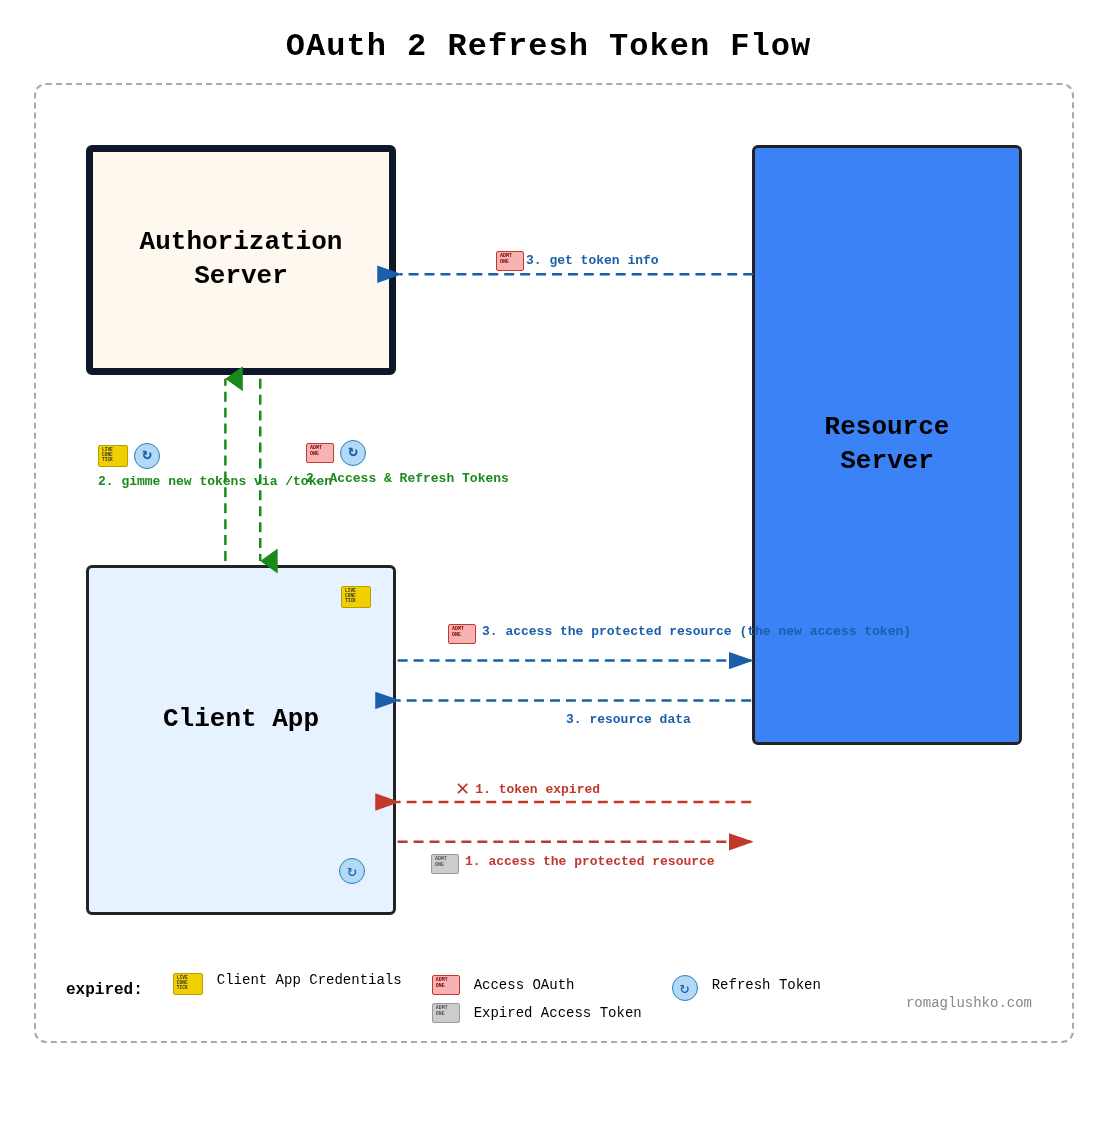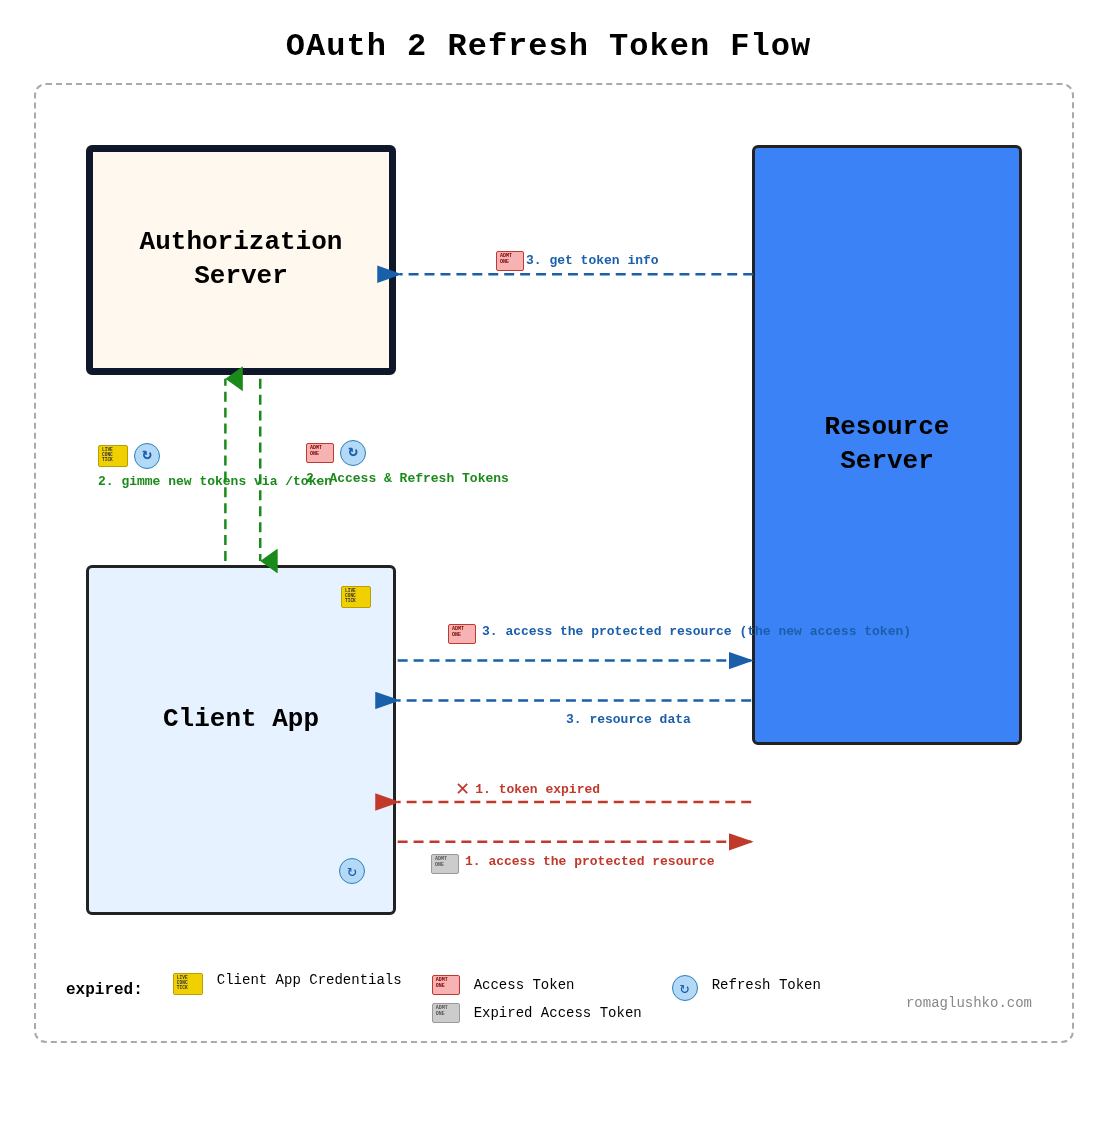--- a/index.html
+++ b/index.html
@@ -332,21 +332,21 @@
   <div class="legend">
     <span style="font-size:16px; font-weight:bold; margin-top: 10px;">expired:</span>
     <div class="legend-item" style="align-items: flex-start; ">
       <span class="icon-ticket-yellow" style="margin-top:2px;">LIVE<br>CONC<br>TICK</span>
       <span style="margin-left: 6px; line-height:1.3;">Client App
 Credentials</span>
     </div>
     <div style="display: flex; flex-direction: column; gap: 8px; margin-top: 4px;">
       <div class="legend-item">
         <span class="icon-ticket-red">ADMT<br>ONE</span>
-        <span style="margin-left: 6px;">Access Token</span>
+        <span style="margin-left: 6px;">Access OAuth</span>
       </div>
       <div class="legend-item">
         <span class="icon-ticket-gray">ADMT<br>ONE</span>
         <span style="margin-left: 6px;">Expired Access Token</span>
       </div>
     </div>
     <div class="legend-item" style="margin-top: 4px; align-items: flex-start;">
       <span class="icon-refresh">↻</span>
       <span style="margin-left: 6px; margin-top: 2px;">Refresh Token</span>
     </div>

